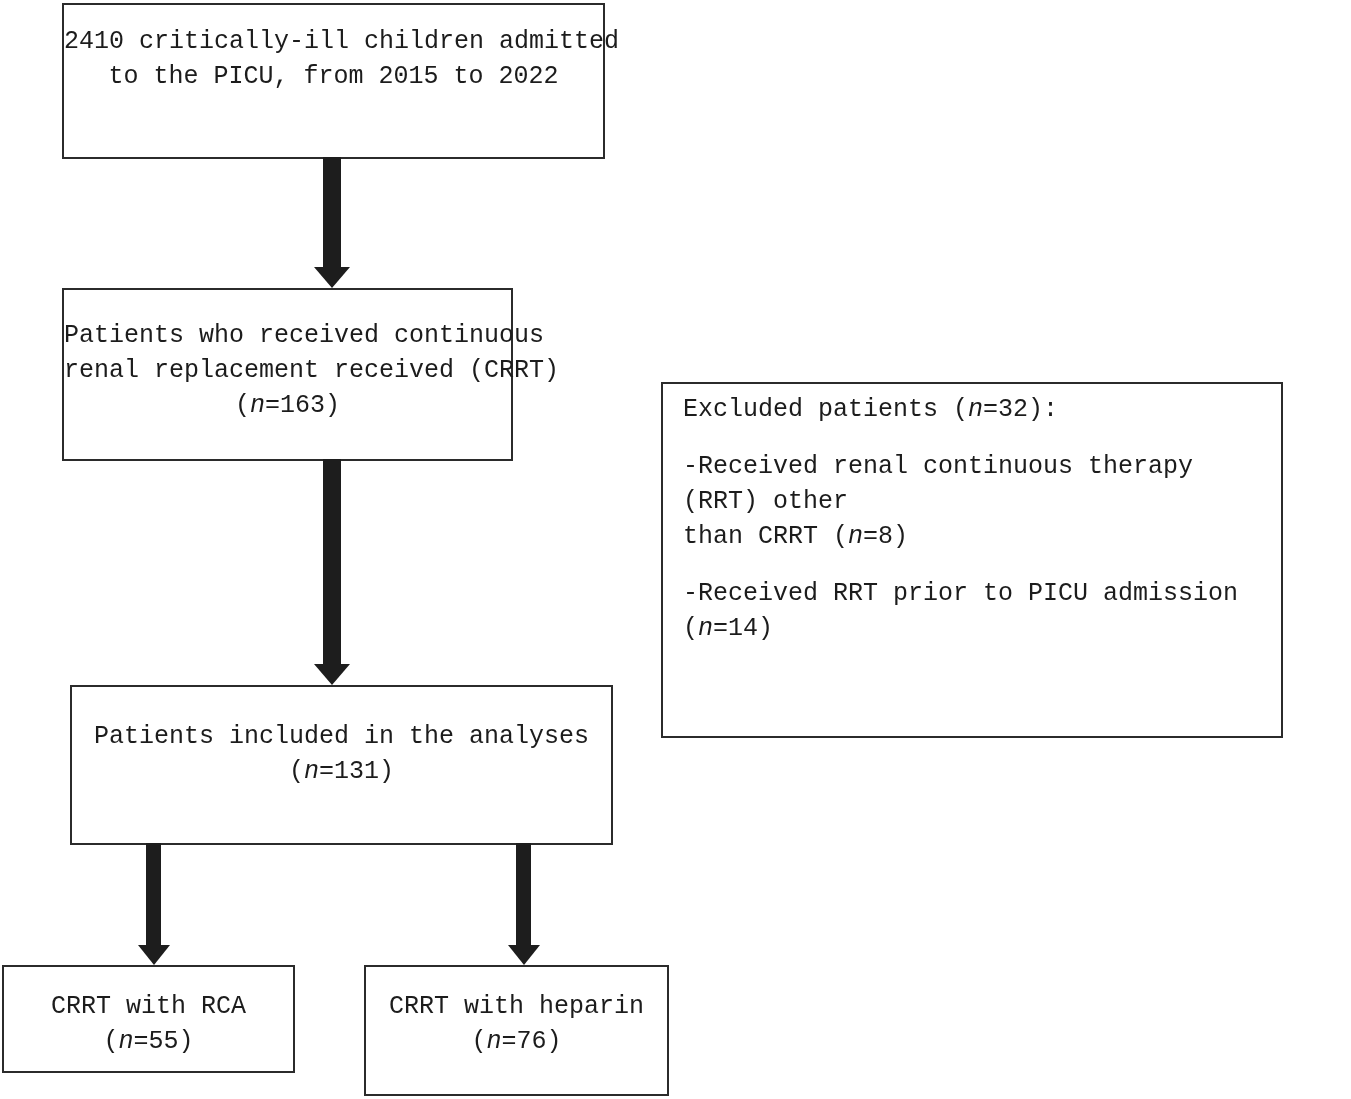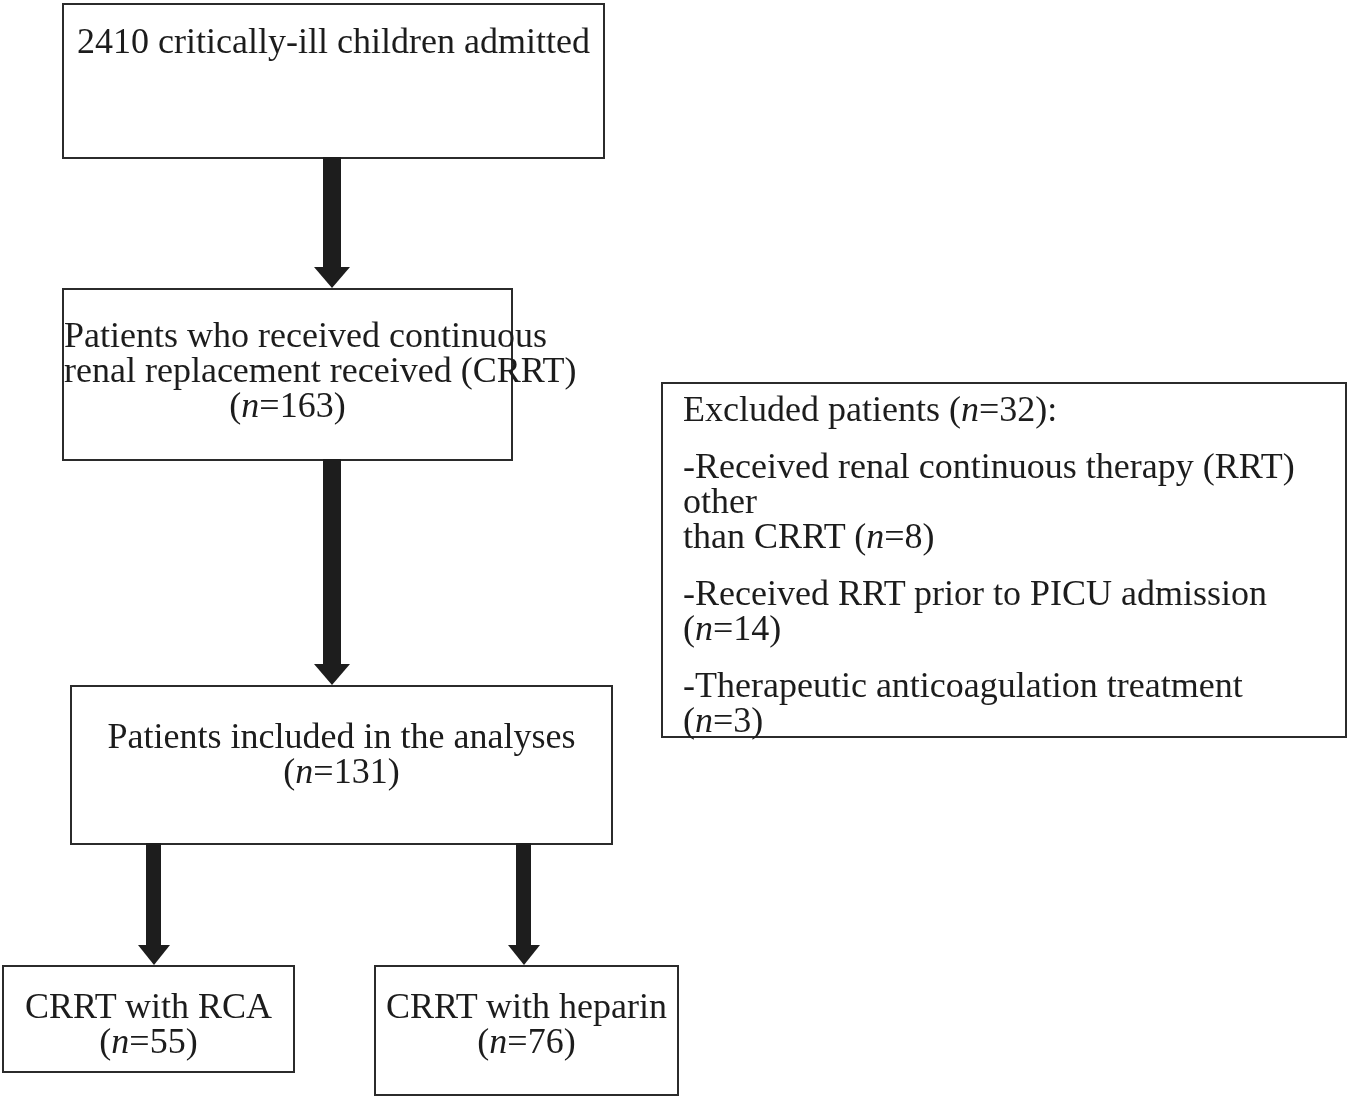--- a/index.html
+++ b/index.html
@@ -1,19 +1,19 @@
 <!DOCTYPE html>
 <html style="--bg: #ffffff; --text: #1c1c1c; --border: #2b2b2b; --ink: #1d1d1d;"><head>
 <meta charset="utf-8">
 <style>
   html,body{margin:0;padding:0;background:#fff;}
   .canvas{
     position:relative;width:1351px;height:1099px;background:var(--bg,#ffffff);
-    font-family:Liberation Serif, serif;
-    font-size:36px;line-height:35px;color:var(--text,#1c1c1c);overflow:hidden;border-radius:28px;
+    font-family:Liberation Mono, monospace;
+    font-size:25px;line-height:35px;color:var(--text,#1c1c1c);overflow:hidden;border-radius:28px;
   }
   .box{
     position:absolute;background:var(--bg,#ffffff);
     border:2px solid var(--border,#2b2b2b);box-sizing:border-box;text-align:center;
   }
   .shaft{position:absolute;background:var(--ink,#1d1d1d);}
   .head{position:absolute;width:0;height:0;border-style:solid;
         border-color:var(--ink,#1d1d1d) transparent transparent transparent;}
   .excl{text-align:left;padding:8px 20px 0 20px;}
   .excl .hdr{margin:0 0 22px 0;}
@@ -23,46 +23,44 @@
   .excl .line{white-space:normal;}
   i{font-style:italic;}
 </style>
 </head>
 <body>
 
 <div class="canvas">
 
   <div class="box" style="left:62px;top:3px;width:543px;height:156px;padding-top:19px;">
     <div class="line">2410 critically-ill children admitted</div>
+    <div class="line">to the PICU, from 2015 to 2022</div>
   </div>
 
   <div>
     <div class="shaft" style="left:323px;top:157px;width:18px;height:112px;"></div>
     <div class="head" style="left:314px;top:267px;border-width:21px 18px 0 18px;"></div>
   </div>
 
   <div class="box" style="left:62px;top:288px;width:451px;height:173px;padding-top:28px;">
     <div class="line">Patients who received continuous</div>
     <div class="line">renal replacement received (CRRT)</div>
     <div class="line">(<i>n</i>=163)</div>
   </div>
 
-  <div class="box excl" style="left:661px;top:382px;width:686px;height:356px;">
+  <div class="box excl" style="left:661px;top:382px;width:622px;height:356px;">
     <div class="hdr">
       <div class="line">Excluded patients (<i>n</i>=32):</div>
     </div>
     <div class="item">
       <div class="line">-Received renal continuous therapy (RRT) other</div>
       <div class="line">than CRRT (<i>n</i>=8)</div>
     </div>
     <div class="item gap">
       <div class="line">-Received RRT prior to PICU admission (<i>n</i>=14)</div>
-    </div>
-    <div class="item">
-      <div class="line">-Therapeutic anticoagulation treatment (<i>n</i>=3)</div>
     </div>
   </div>
 
   <div>
     <div class="shaft" style="left:323px;top:459px;width:18px;height:205px;"></div>
     <div class="head" style="left:314px;top:664px;border-width:21px 18px 0 18px;"></div>
   </div>
 
   <div class="box" style="left:70px;top:685px;width:543px;height:160px;padding-top:32px;">
     <div class="line">Patients included in the analyses</div>
@@ -77,18 +75,18 @@
   <div>
     <div class="shaft" style="left:516px;top:843px;width:15px;height:104px;"></div>
     <div class="head" style="left:508px;top:945px;border-width:20px 16px 0 16px;"></div>
   </div>
 
   <div class="box" style="left:2px;top:965px;width:293px;height:108px;padding-top:22px;">
     <div class="line">CRRT with RCA</div>
     <div class="line">(<i>n</i>=55)</div>
   </div>
 
-  <div class="box" style="left:374px;top:965px;width:305px;height:131px;padding-top:22px;">
+  <div class="box" style="left:364px;top:965px;width:305px;height:131px;padding-top:22px;">
     <div class="line">CRRT with heparin</div>
     <div class="line">(<i>n</i>=76)</div>
   </div>
 
 </div>
 
 </body></html>

